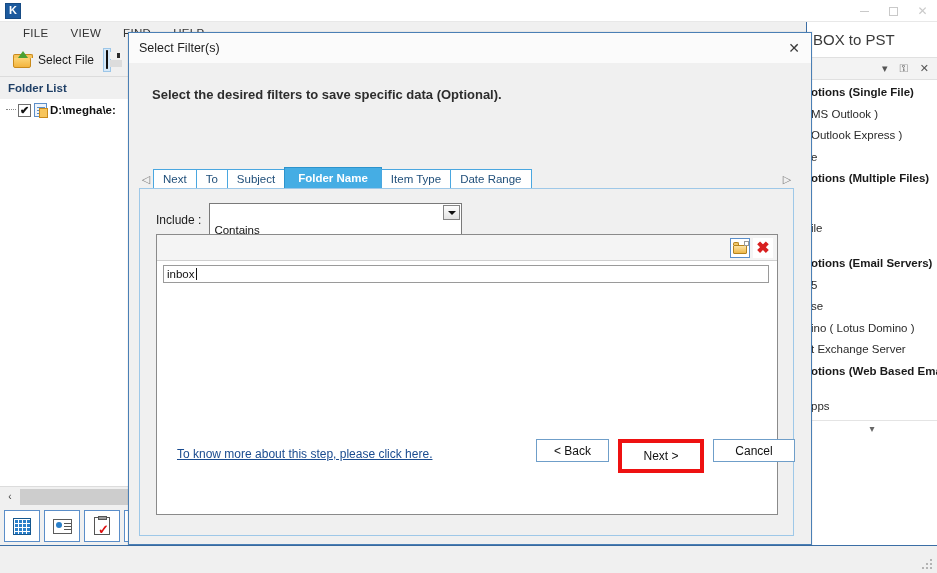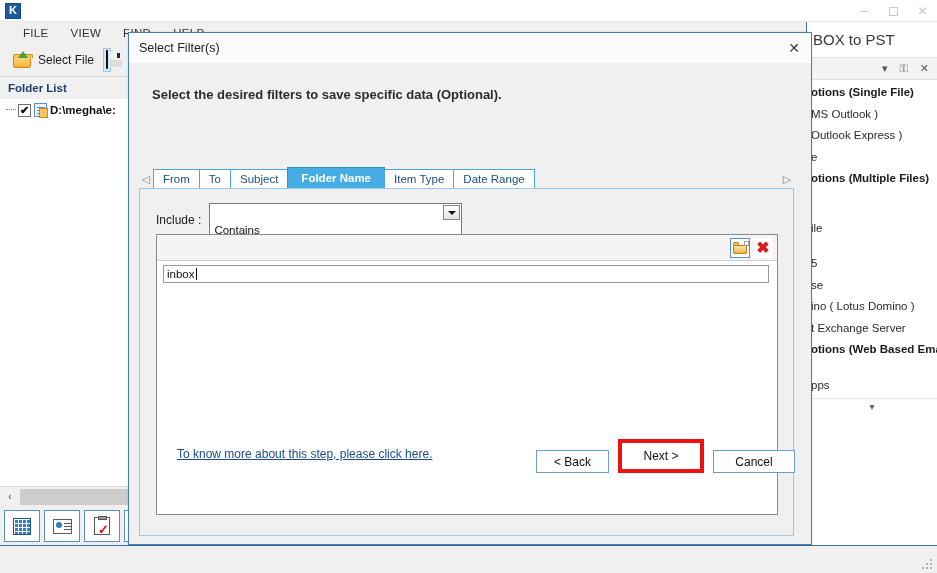--- a/index.html
+++ b/index.html
@@ -320,21 +320,21 @@
     display:inline-block; width:1px; height:12px; background:#111; margin-left:1px;
     vertical-align:-2px;
   }
 
   
   .dlg-link {
     position:absolute; left: 48px; top: 384px;
     font-size: 12px; color:#1a4b8f; text-decoration: underline;
   }
   .dlg-buttons {
-    position:absolute; right: 16px; top: 376px; display:flex; align-items:flex-end; gap: 9px;
+    position:absolute; right: 16px; top: 376px; display:flex; align-items:flex-start; gap: 9px;
   }
   .dbtn {
     width: 73px; height: 23px; background:#ffffff; border:1px solid #6f9ec9;
     display:flex; align-items:center; justify-content:center;
     font-size: 12px; color:#111;
   }
   .dbtn.cancel { width: 82px; }
   .next-wrap {
     border: 4px solid #ee1111; padding: 2px; display:flex;
   }
@@ -430,20 +430,21 @@
     <div class="rp-list">
       <div class="rp-item head">otions (Single File)</div>
       <div class="rp-item">MS Outlook )</div>
       <div class="rp-item"> Outlook Express )</div>
       <div class="rp-item">e</div>
       <div class="rp-item head">otions (Multiple Files)</div>
       <div class="rp-item spacer"></div>
       <div class="rp-item spacer"></div>
       <div class="rp-item">ile</div>
       <div class="rp-item spacer"></div>
+      <div class="rp-item head">otions (Email Servers)</div>
       <div class="rp-item">5</div>
       <div class="rp-item">se</div>
       <div class="rp-item">ino ( Lotus Domino )</div>
       <div class="rp-item">t Exchange Server</div>
       <div class="rp-item head">otions (Web Based Emai</div>
       <div class="rp-item spacer"></div>
       <div class="rp-item">pps</div>
       <div class="rp-scrolldown">▾</div>
     </div>
   </div>
@@ -458,21 +459,21 @@
     <div class="dlg-title">
       <span class="t">Select Filter(s)</span>
       <span class="dlg-close">✕</span>
     </div>
 
     <div class="dlg-body">
       <div class="dlg-instruction">Select the desired filters to save specific data (Optional).</div>
 
       <div class="tabstrip">
         <div class="tab-nav">◁</div>
-        <div class="tab">From</div>
+        <div class="tab">Next</div>
         <div class="tab">To</div>
         <div class="tab">Subject</div>
         <div class="tab active">Folder Name</div>
         <div class="tab">Item Type</div>
         <div class="tab">Date Range</div>
         <div class="tab-fill"></div>
         <div class="tab-nav right">▷</div>
       </div>
 
       <div class="tabpanel">

